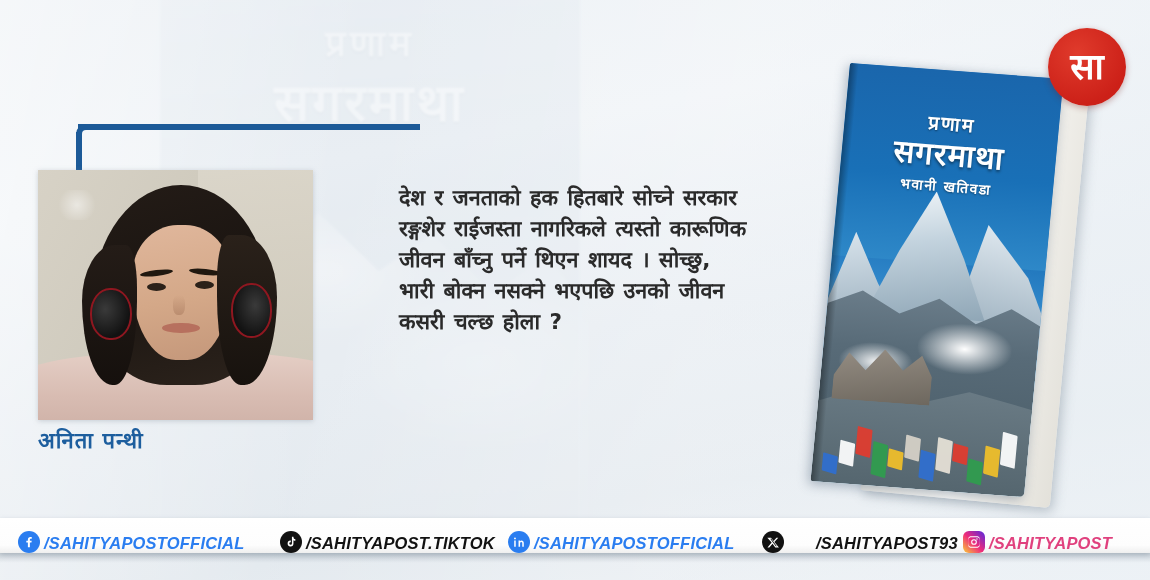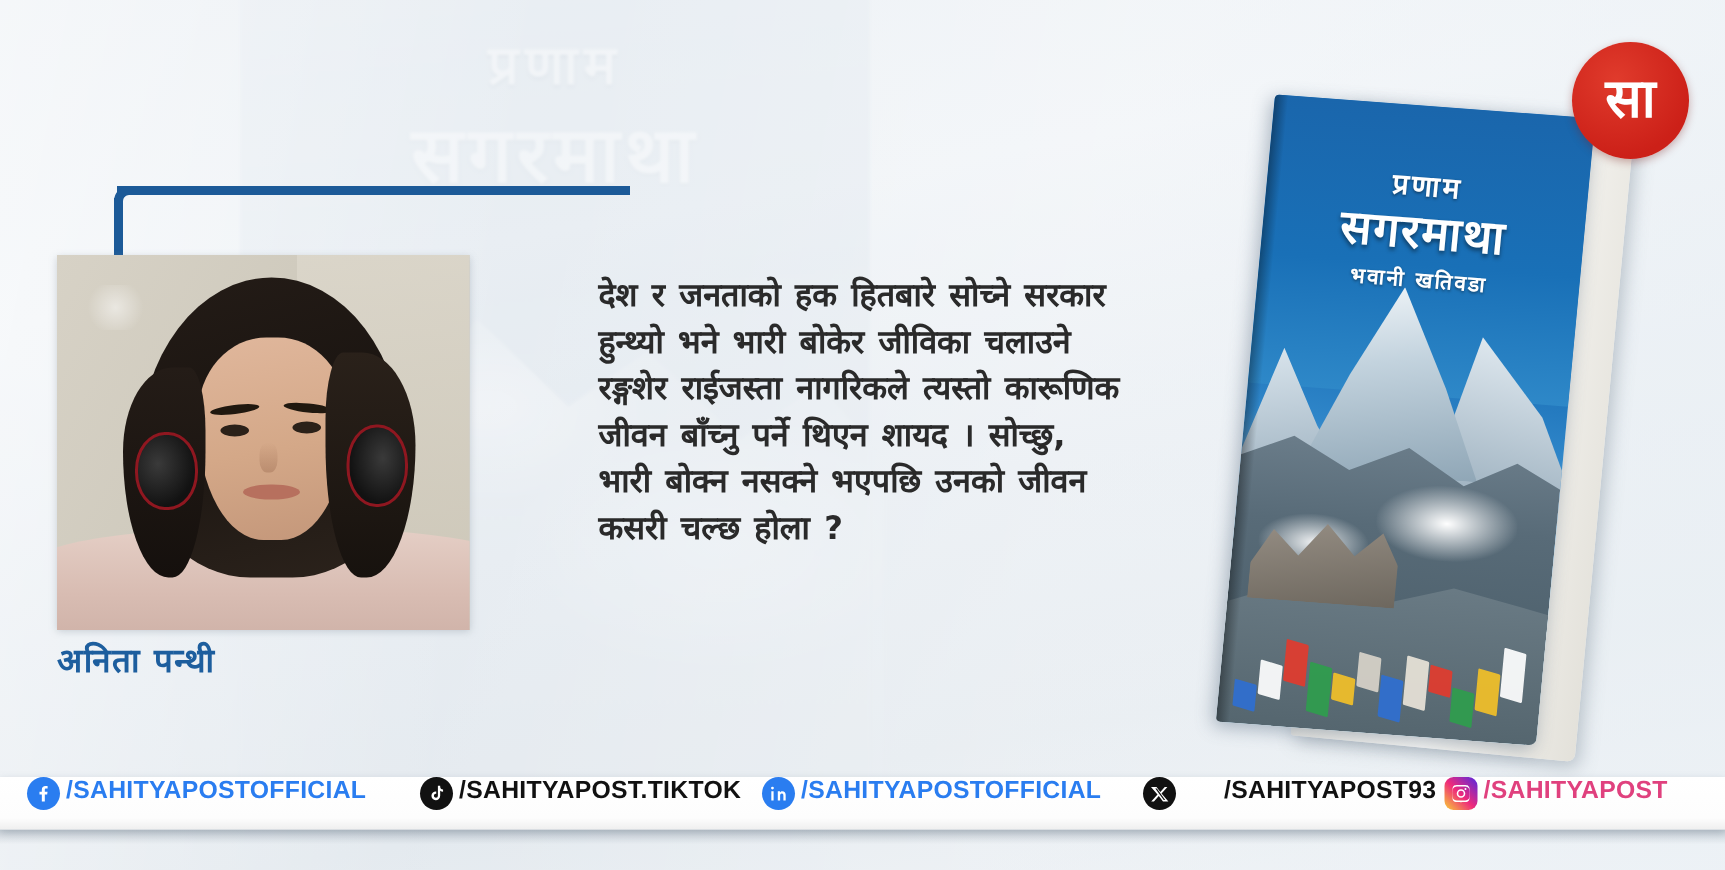--- a/index.html
+++ b/index.html
@@ -183,21 +183,21 @@
   .logo span{color:#fff;font-size:36px;font-weight:700;line-height:1;
     font-family:"DejaVu Sans","Liberation Sans",sans-serif;}
 
   
   .footer{
     position:absolute;left:0;right:0;top:518px;height:35px;
     background:linear-gradient(180deg,#ffffff 0%,#fdfdfd 78%,#efefef 100%);
     display:flex;align-items:center;
     box-shadow:0 2px 5px rgba(110,125,140,.35);
   }
-  .soc{display:flex;align-items:flex-start;gap:4px;height:100%;}
+  .soc{display:flex;align-items:flex-end;gap:4px;height:100%;font-style:italic;}
   .soc .txt{font-size:16.5px;font-weight:700;letter-spacing:.2px;
     font-family:"Liberation Sans",sans-serif;white-space:nowrap;}
   .ic{width:22px;height:22px;border-radius:50%;display:flex;align-items:center;
      justify-content:center;flex:0 0 auto;}
   .ic svg{display:block;}
   .ic-ig{border-radius:6px;background:linear-gradient(45deg,#f9ce34,#ee2a7b 48%,#6228d7 95%);}
 
   .edge-shadow{position:absolute;left:0;right:0;top:553px;height:10px;
     background:linear-gradient(180deg,rgba(110,125,140,.28),rgba(110,125,140,0));}
 </style>
@@ -238,21 +238,20 @@
     <div class="p-hair-l"></div>
     <div class="p-hair-r"></div>
     <div class="p-hp-l"></div>
     <div class="p-hp-r"></div>
   </div>
 
   <div class="caption">अनिता  पन्थी</div>
 
   <div class="quote">
     <div>देश र  जनताको  हक  हितबारे  सोच्ने  सरकार</div>
-    <div>हुन्थ्यो  भने  भारी  बोकेर  जीविका  चलाउने</div>
     <div>रङ्गशेर  राईजस्ता  नागरिकले  त्यस्तो  कारूणिक</div>
     <div>जीवन  बाँच्नु  पर्ने  थिएन  शायद ।  सोच्छु,</div>
     <div>भारी  बोक्न  नसक्ने  भएपछि  उनको  जीवन</div>
     <div>कसरी  चल्छ  होला  ?</div>
   </div>
 
   <div class="book">
     <div class="book-pages"></div>
     <div class="book-front">
       <div class="bk-sky"></div>

